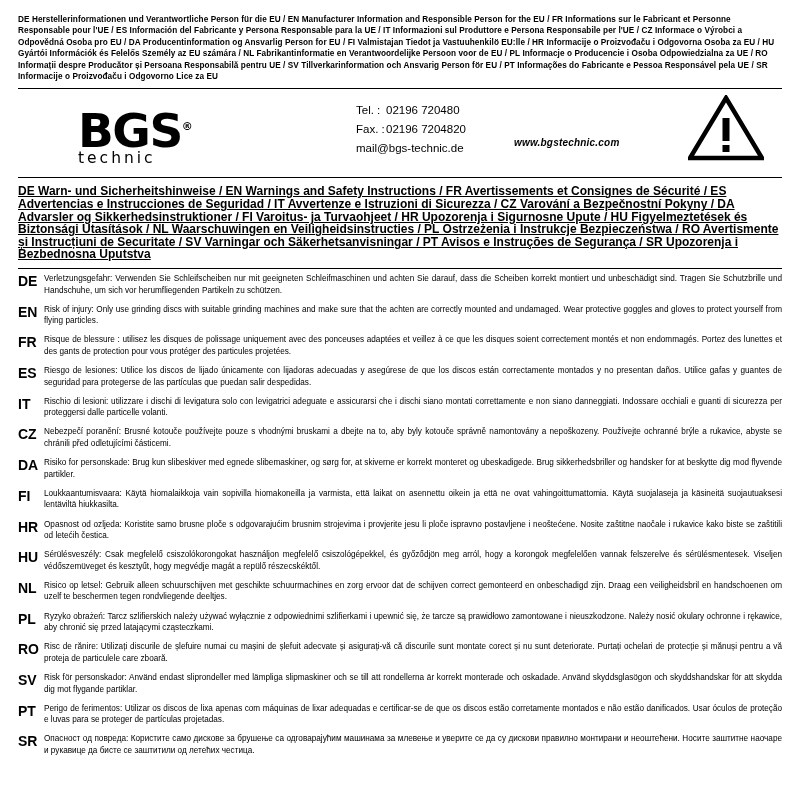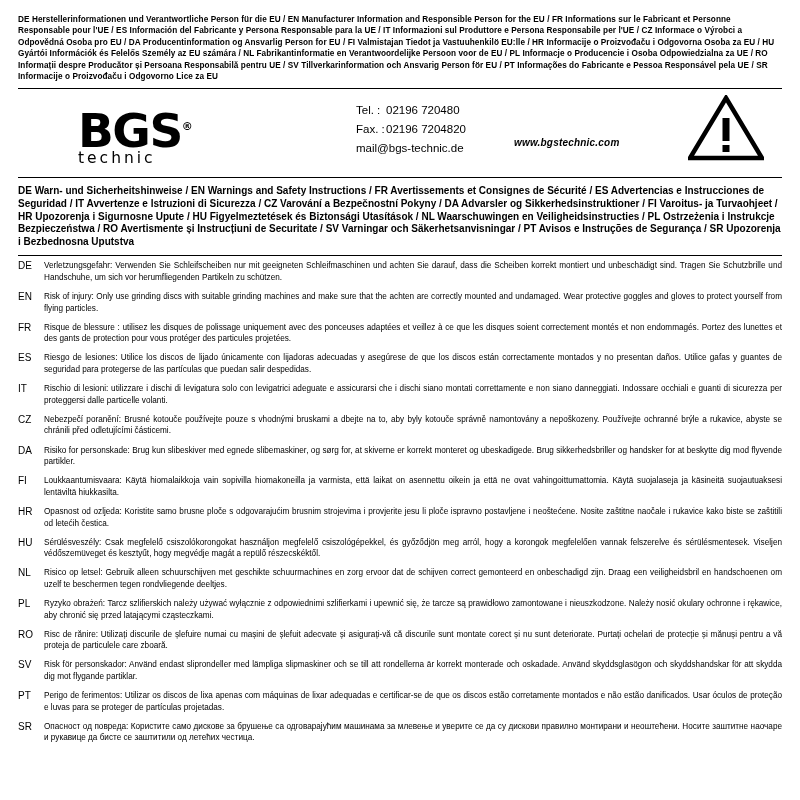--- a/index.html
+++ b/index.html
@@ -103,40 +103,41 @@
   .warn-triangle {
     position: absolute;
     right: 18px;
     top: 4px;
     width: 76px;
     height: 66px;
   }
 
   
   .safety-heads {
-    font-size: 10px;
+    font-size: 12px;
     line-height: 12.6px;
     font-weight: bold;
     margin: 7px 0 7px 0;
+    text-decoration: underline;
   }
 
   
   .lang-table {
     width: 100%;
     border-collapse: collapse;
     margin-top: 4px;
   }
   .lang-table td {
     vertical-align: top;
     padding: 0 0 7.5px 0;
   }
   .lang-code {
     width: 26px;
-    font-size: 10px;
-    font-weight: normal;
+    font-size: 14px;
+    font-weight: bold;
     padding-left: 2px;
   }
   .lang-text {
     font-size: 8.2px;
     line-height: 11.6px;
     text-align: justify;
     padding-right: 6px;
   }
 </style>
 </head>

